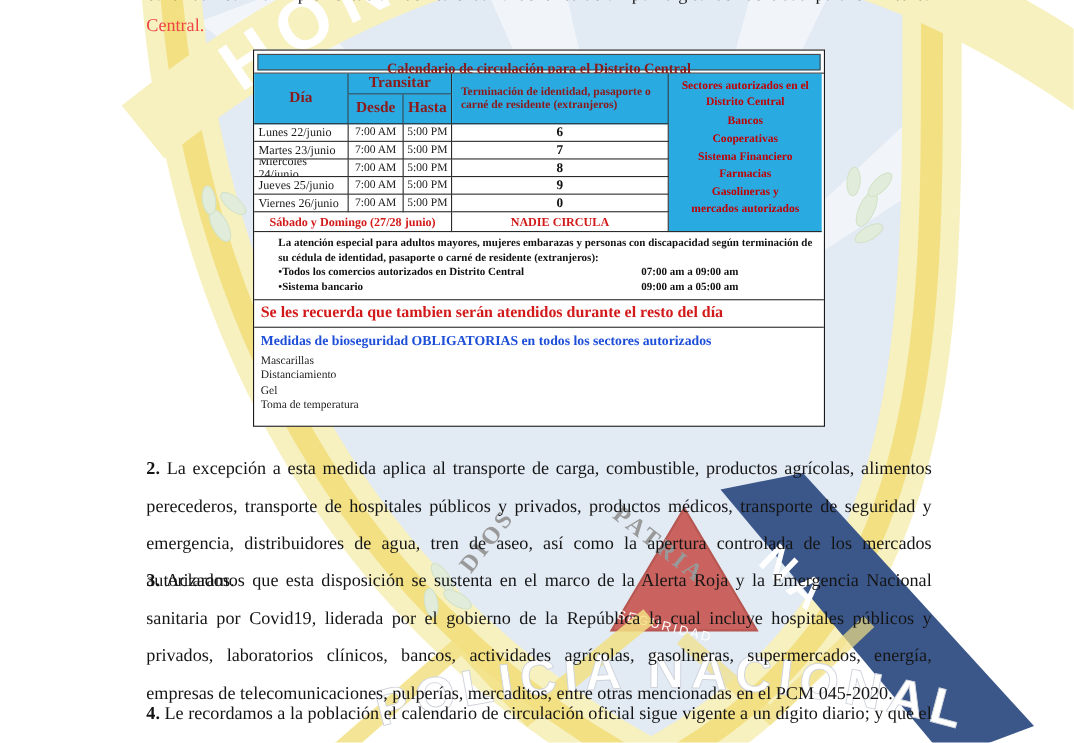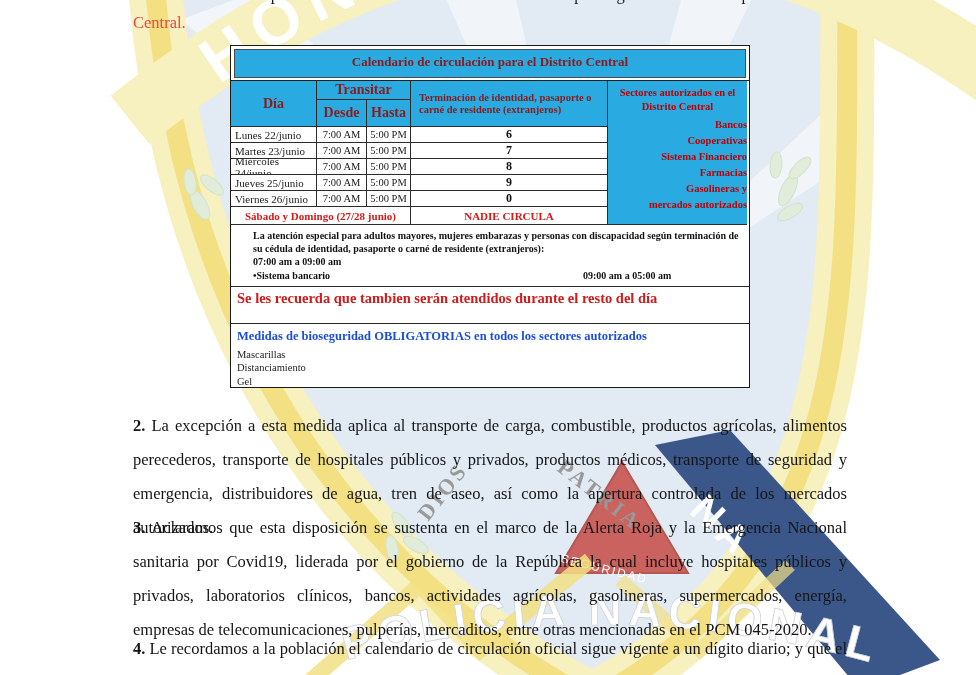--- a/index.html
+++ b/index.html
@@ -11,42 +11,42 @@
   
   #wm { position: absolute; inset: 0; z-index: 0; }
   
   .clip-line { position: absolute; left: 133px; top: 0; width: 714px; height: 7px; overflow: hidden; z-index: 1; }
   .clip-line span { display: block; font-size: 16.5px; line-height: 24px; margin-top: -17px;
     text-align: justify; text-align-last: justify; color: #1a1a1a; }
   .line2 { position: absolute; left: 133px; top: 13px; font-size: 16.5px; color: #ef4444; z-index: 1; }
   
   .doc-table { position: absolute; left: 230px; top: 45px; width: 520px; height: 343px;
     background: #ffffff; border: 1.5px solid #1a1a1a; z-index: 2; overflow: hidden; }
-  .cal-title { margin: 3px 3px 0; height: 29px; background: #29ABE2; border: 1px solid #4a4a4a;
+  .cal-title { margin: 3px 3px 0; height: 15px; background: #29ABE2; border: 1px solid #4a4a4a;
     color: #8C1A1A; font-weight: bold; font-size: 13px; text-align: center; line-height: 24px; }
   .cal-grid { display: grid; grid-template-columns: 86px 50px 44px 197px 139px;
     grid-template-rows: 19px 27px 16px 16px 16px 16px 16px 18px;
     border-top: 1px solid #222; margin-top: 2px; }
   .c { border-right: 1px solid #2b2b2b; border-bottom: 1px solid #2b2b2b;
     display: flex; align-items: center; justify-content: center; overflow: hidden; }
   .h { background: #29ABE2; color: #8C1A1A; font-weight: bold; font-size: 14px; }
   .term { font-size: 10.5px; line-height: 12px; text-align: left; padding: 0 8px; }
   .sectors { background: #29ABE2; color: #C00000; font-weight: bold; font-size: 10.5px;
     text-align: center; flex-direction: column; justify-content: flex-start;
-    padding-top: 5px; line-height: 16px; border-right: none; border-bottom: 1px solid #2b2b2b; align-items: flex-end; }
+    padding-top: 5px; line-height: 16px; border-right: none; border-bottom: 1px solid #2b2b2b; }
   .s-head { line-height: 13.5px; margin-bottom: 4px; padding: 0 6px; }
   .day { justify-content: flex-start; padding-left: 4px; font-size: 11px; color:#1a1a1a; }
   .time { font-size: 10.5px; color:#1a1a1a; }
   .digit { font-weight: bold; font-size: 12px; color:#111; }
   .wk, .wkv { color: #D21A1A; font-weight: bold; font-size: 11px; }
   .att { padding: 4px 6px 2px; font-weight: bold; font-size: 10px; line-height: 13.2px; color: #111; margin-left: 16px; }
   .att-row { display: flex; }
   .att-row .lbl { width: 330px; }
   .reminder { border-top: 1px solid #2b2b2b; border-bottom: 1px solid #2b2b2b;
-    color: #D21A1A; font-weight: bold; font-size: 14.5px; padding: 3px 6px 16px; margin-top: 2px; }
+    color: #D21A1A; font-weight: bold; font-size: 14.5px; padding: 3px 6px 4px; margin-top: 2px; }
   .bio { padding: 5px 6px; }
   .bio-title { font-weight: bold; font-size: 12.5px; margin-bottom: 4px; color: #1d4ed8; }
   .bio-item { font-size: 10.5px; line-height: 13.5px; color: #222; }
   
   .para { position: absolute; left: 133px; width: 714px; text-align: justify;
     font-size: 16.5px; line-height: 34px; color: #151515; z-index: 1; }
   .p2 { top: 409px; } .p3 { top: 511px; } .p4 { top: 632px; }
   .para b { font-weight: bold; }
 </style>
 </head>
@@ -156,20 +156,21 @@
     <div class="c time" style="grid-area:7/3/8/4">5:00 PM</div>
     <div class="c digit" style="grid-area:7/4/8/5">0</div>
 
     <div class="c wk" style="grid-area:8/1/9/4">Sábado y Domingo (27/28 junio)</div>
     <div class="c wkv" style="grid-area:8/4/9/5">NADIE CIRCULA</div>
   </div>
 
   <div class="att">
     <div>La atención especial para adultos mayores, mujeres embarazas y personas con discapacidad según terminación de su cédula de identidad, pasaporte o carné de residente (extranjeros):</div>
     <div class="att-row">
+      <div class="lbl">•Todos los comercios autorizados en Distrito Central</div>
       <div>07:00 am a 09:00 am</div>
     </div>
     <div class="att-row">
       <div class="lbl">•Sistema bancario</div>
       <div>09:00 am a 05:00 am</div>
     </div>
   </div>
   <div class="reminder">Se les recuerda que tambien serán atendidos durante el resto del día</div>
 
   <div class="bio">

